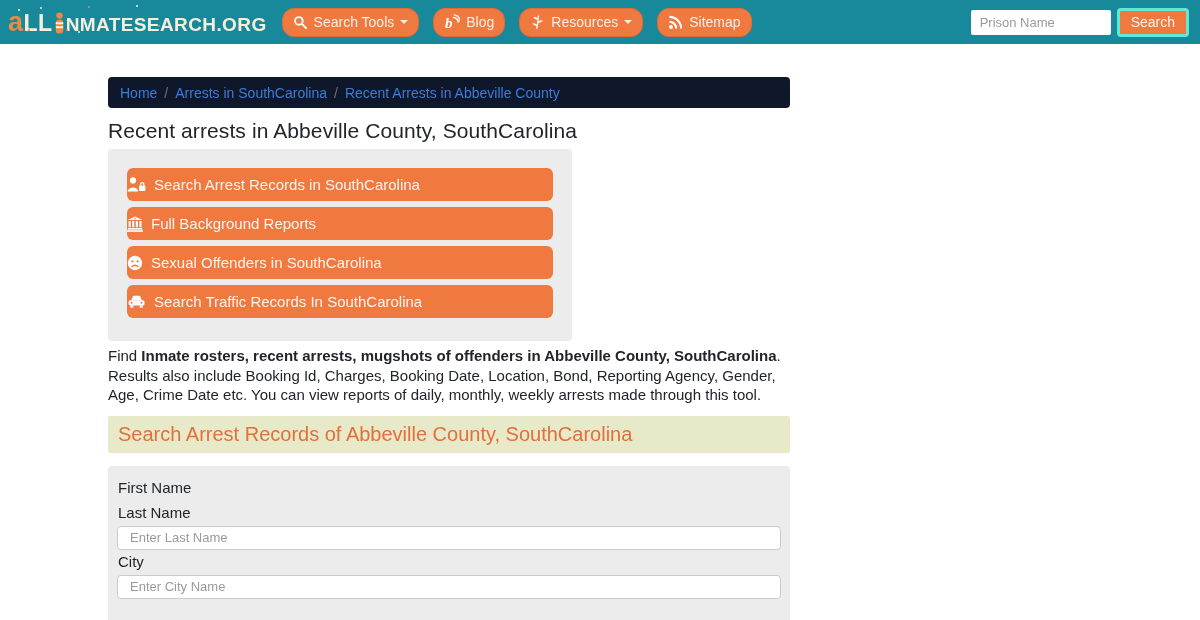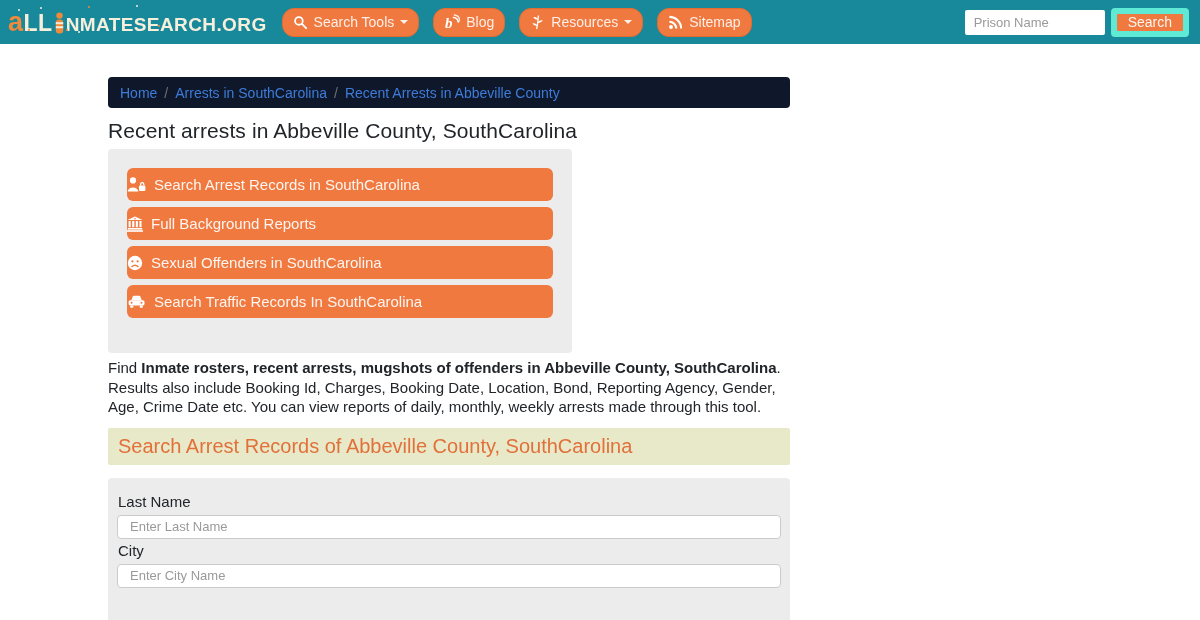--- a/index.html
+++ b/index.html
@@ -34,21 +34,21 @@
     border-right: 4px solid transparent; border-top: 4px solid rgba(255,255,255,.88); }
 
   .header-spacer { flex: 1; }
   .header-search { display: flex; align-items: center; gap: 6px; }
   .header-search input {
     width: 140px; height: 25px; border: none; border-radius: 2px; padding: 0 9px;
     font-size: 13px; color: #444; font-family: "Liberation Sans", sans-serif; outline: none;
   }
   .header-search input::placeholder { color: #9A9A9A; }
   .search-submit {
-    background: #F0793F; border: 6px solid #5eead4; border-radius: 4px;
+    background: #F0793F; border: 3px solid #5eead4; border-radius: 4px;
     color: rgba(255,255,255,.92); font-size: 14px; height: 29px; padding: 0 11px;
     cursor: pointer; font-family: "Liberation Sans", sans-serif;
   }
 
   
   .container { width: 682px; margin-left: 108px; }
 
   .breadcrumb-bar {
     margin-top: 33px; height: 31px; background: #0f172a; border-radius: 4px;
     display: flex; align-items: center; padding: 0 12px; font-size: 14px;
@@ -62,21 +62,21 @@
   .cta-panel {
     margin-top: 6px; width: 464px; background: #ECECEC; border-radius: 4px;
     padding: 19px;
   }
   .cta-btn {
     display: flex; align-items: center; justify-content: flex-start; gap: 8px;
     width: 100%; height: 33px; margin-bottom: 6px; border: none; border-radius: 6px;
     background: #F0793F; color: rgba(255,255,255,.92); font-size: 15px;
     cursor: pointer; font-family: "Liberation Sans", sans-serif;
   }
-  .cta-btn:last-child { margin-bottom: 16px; }
+  .cta-btn:last-child { margin-bottom: 4px; }
 
   .intro { margin-top: 5px; font-size: 15px; line-height: 1.3; color: #212529; }
   .intro b { font-weight: 700; }
 
   .section-heading {
     margin-top: 11px; background: #E8E9C9; border-radius: 2px;
     padding: 7px 10px; font-size: 20px; font-weight: 400; color: #E2703A;
   }
 
   .form-panel {
@@ -237,20 +237,21 @@
       <span>Search Traffic Records In SouthCarolina</span>
     </button>
   </div>
 
   <p class="intro"><span>Find </span><b>Inmate rosters, recent arrests, mugshots of offenders in Abbeville County, SouthCarolina</b><span>. Results also include Booking Id, Charges, Booking Date, Location, Bond, Reporting Agency, Gender, Age, Crime Date etc. You can view reports of daily, monthly, weekly arrests made through this tool.</span></p>
 
   <h2 class="section-heading">Search Arrest Records of Abbeville County, SouthCarolina</h2>
 
   <div class="form-panel">
     <div class="form-group">
+      <label>First Name</label>
     </div>
     <div class="form-group">
       <label>Last Name</label>
       <input type="text" placeholder="Enter Last Name" style="">
     </div>
     <div class="form-group">
       <label>City</label>
       <input type="text" placeholder="Enter City Name" style="">
     </div>
   </div>

